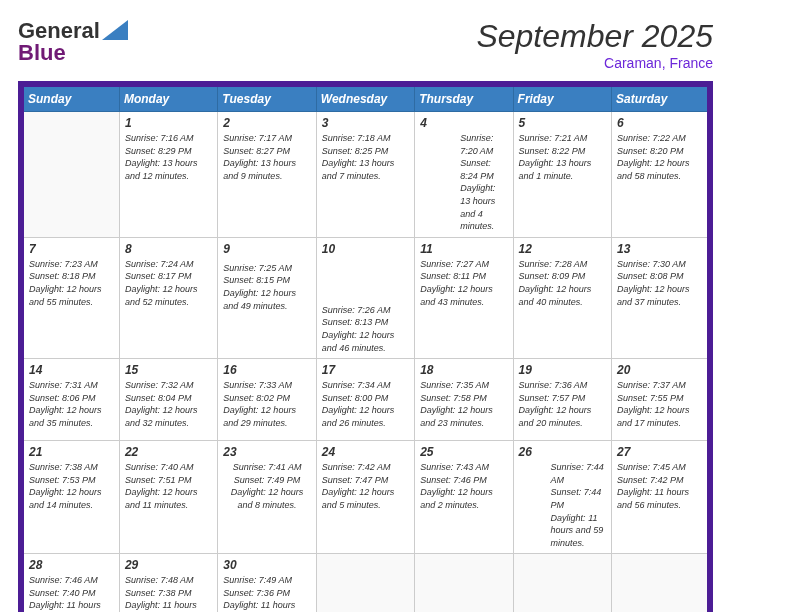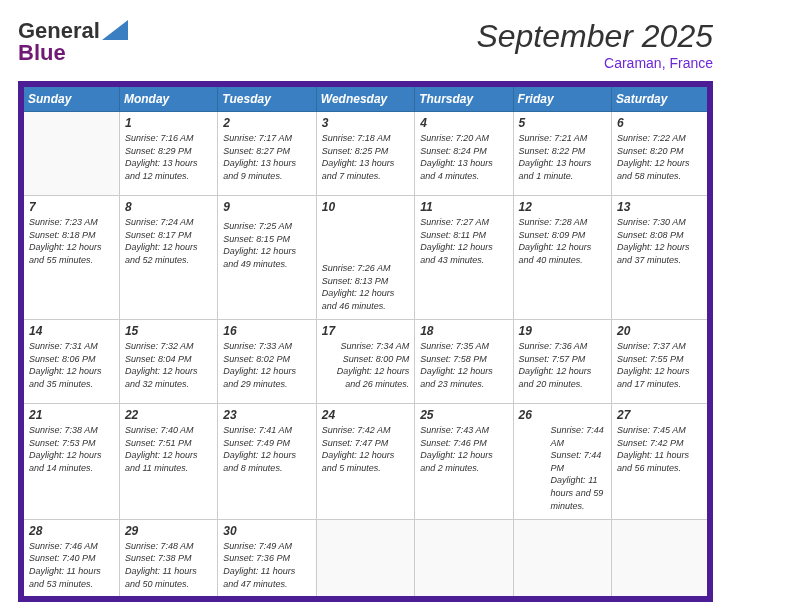--- a/index.html
+++ b/index.html
@@ -139,21 +139,21 @@
 Daylight: 13 hours and 9 minutes.</div>
           </td>
           <td>
             <span class="day-num">3</span>
             <div class="cell-info" style="white-space: pre-line;">Sunrise: 7:18 AM
 Sunset: 8:25 PM
 Daylight: 13 hours and 7 minutes.</div>
           </td>
           <td>
             <span class="day-num">4</span>
-            <div class="cell-info" style="white-space: pre-line;">Sunrise: 7:20 AM
+            <div class="cell-info" style="white-space: pre-line; margin-left: 40px;">Sunrise: 7:20 AM
 Sunset: 8:24 PM
 Daylight: 13 hours and 4 minutes.</div>
           </td>
           <td>
             <span class="day-num">5</span>
             <div class="cell-info" style="white-space: pre-line;">Sunrise: 7:21 AM
 Sunset: 8:22 PM
 Daylight: 13 hours and 1 minute.</div>
           </td>
           <td>
@@ -221,21 +221,21 @@
 Daylight: 12 hours and 32 minutes.</div>
           </td>
           <td>
             <span class="day-num">16</span>
             <div class="cell-info" style="white-space: pre-line;">Sunrise: 7:33 AM
 Sunset: 8:02 PM
 Daylight: 12 hours and 29 minutes.</div>
           </td>
           <td>
             <span class="day-num">17</span>
-            <div class="cell-info" style="white-space: pre-line; text-align: right;">Sunrise: 7:34 AM
+            <div class="cell-info" style="white-space: pre-line;">Sunrise: 7:34 AM
 Sunset: 8:00 PM
 Daylight: 12 hours and 26 minutes.</div>
           </td>
           <td>
             <span class="day-num">18</span>
             <div class="cell-info" style="white-space: pre-line;">Sunrise: 7:35 AM
 Sunset: 7:58 PM
 Daylight: 12 hours and 23 minutes.</div>
           </td>
           <td>
@@ -259,21 +259,21 @@
 Daylight: 12 hours and 14 minutes.</div>
           </td>
           <td>
             <span class="day-num">22</span>
             <div class="cell-info" style="white-space: pre-line;">Sunrise: 7:40 AM
 Sunset: 7:51 PM
 Daylight: 12 hours and 11 minutes.</div>
           </td>
           <td>
             <span class="day-num">23</span>
-            <div class="cell-info" style="white-space: pre-line;">Sunrise: 7:41 AM
+            <div class="cell-info" style="white-space: pre-line; text-align: center;">Sunrise: 7:41 AM
 Sunset: 7:49 PM
 Daylight: 12 hours and 8 minutes.</div>
           </td>
           <td>
             <span class="day-num">24</span>
             <div class="cell-info" style="white-space: pre-line;">Sunrise: 7:42 AM
 Sunset: 7:47 PM
 Daylight: 12 hours and 5 minutes.</div>
           </td>
           <td>

